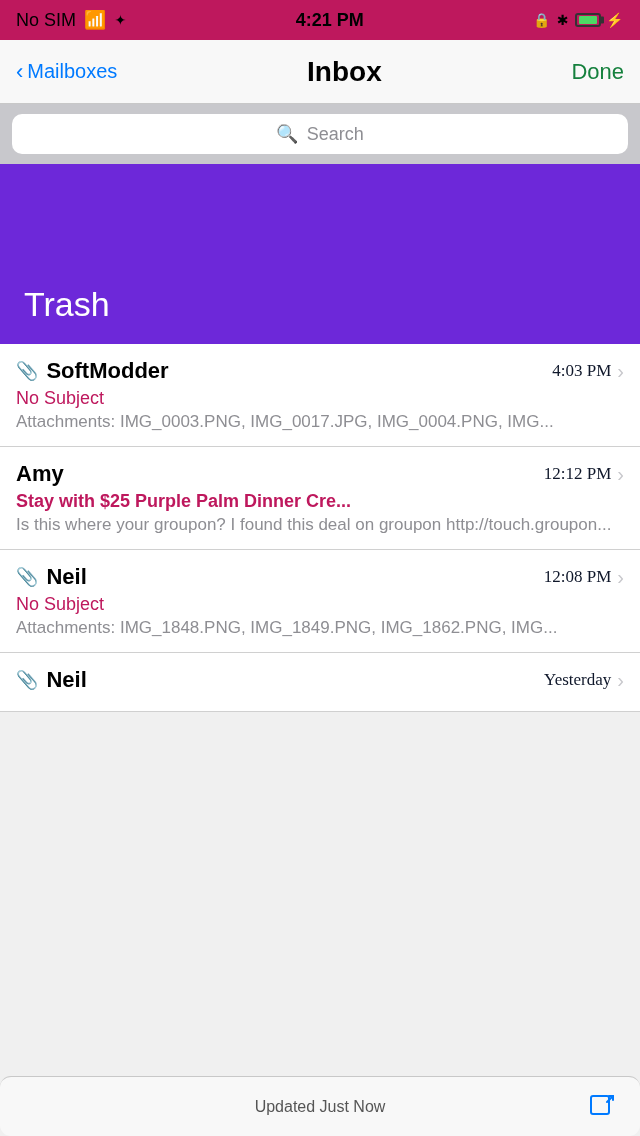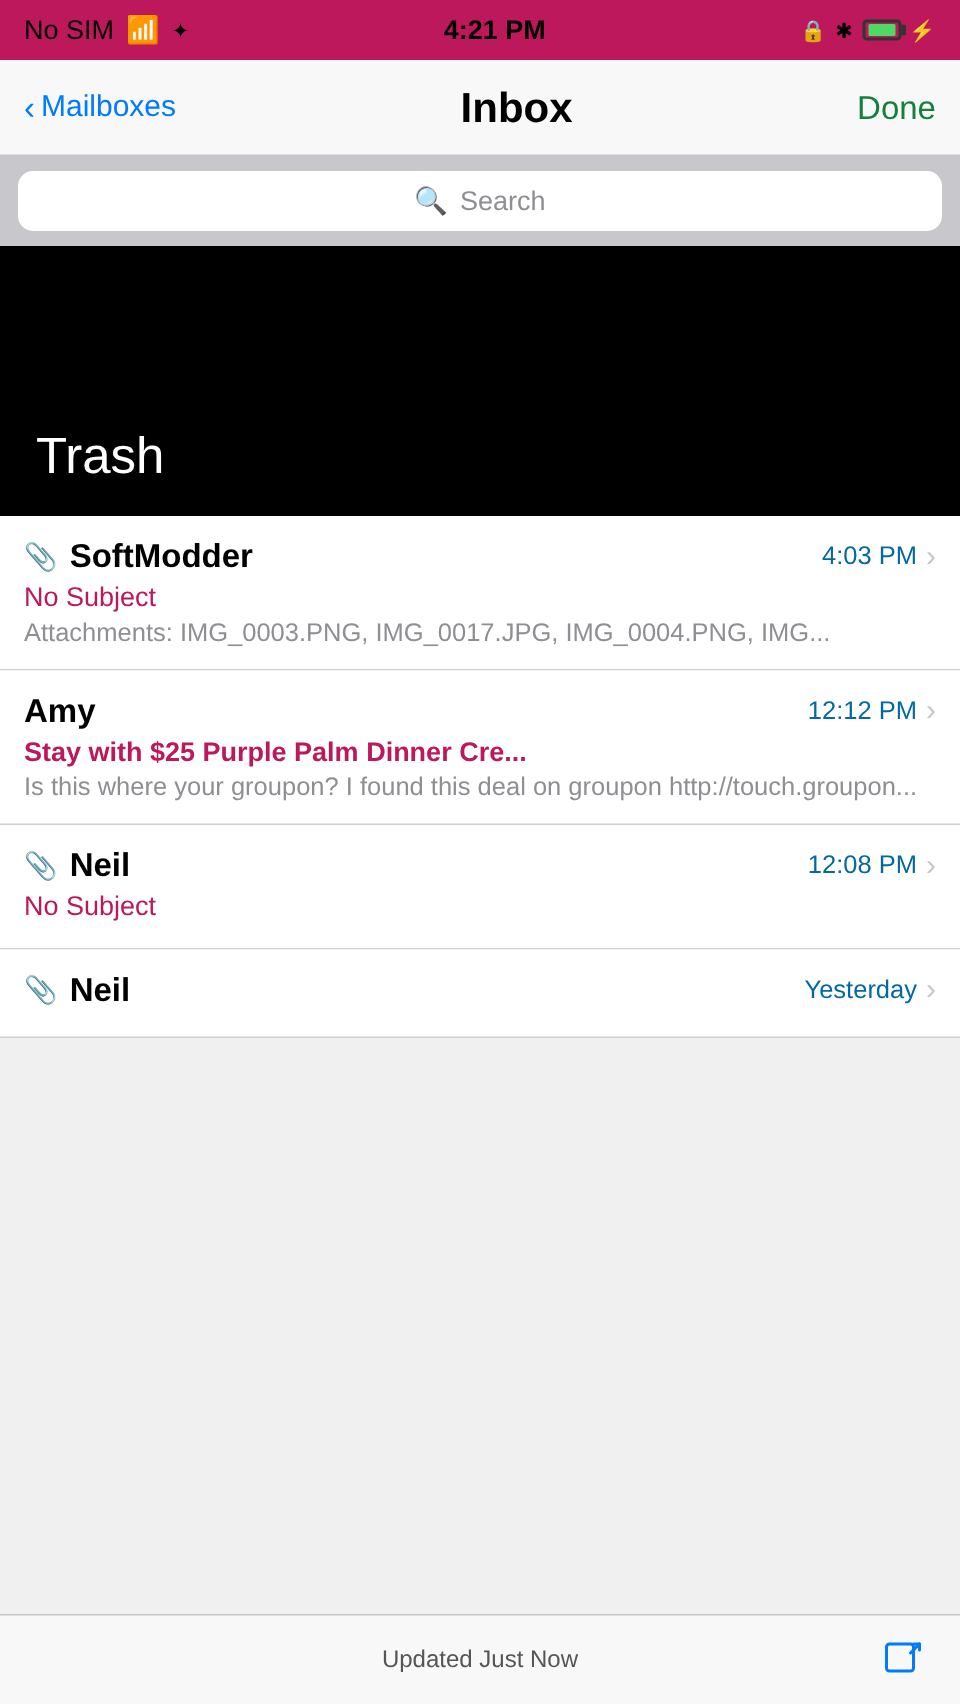--- a/index.html
+++ b/index.html
@@ -70,21 +70,21 @@
       align-items: center;
       justify-content: center;
       gap: 8px;
       color: #8e8e93;
       font-size: 18px;
     }
     .search-icon-unicode { font-size: 18px; color: #8e8e93; }
 
     
     .trash-action {
-      background: #000000;
+      background: #6d28d9;
       height: 180px;
       display: flex;
       align-items: flex-end;
       padding: 20px 24px;
     }
     .trash-label {
       color: #fff;
       font-size: 34px;
       font-weight: 400;
     }
@@ -117,21 +117,22 @@
     .email-sender {
       font-size: 22px;
       font-weight: 700;
       color: #000;
     }
     .email-time-row {
       display: flex; align-items: center; gap: 6px;
     }
     .email-time {
       font-size: 17px;
-      color: #0369a1;
+      color: #0f172a;
+      font-family: Liberation Serif, serif;
     }
     .email-chevron {
       color: #c8c8cc;
       font-size: 20px;
     }
     .email-subject {
       font-size: 18px;
       color: #be185d;
       margin-bottom: 3px;
       white-space: nowrap;
@@ -154,20 +155,21 @@
       position: fixed;
       bottom: 0;
       width: 640px;
       height: 60px;
       background: #f8f8f8;
       border-top: 1px solid #c8c8c8;
       display: flex;
       align-items: center;
       justify-content: space-between;
       padding: 0 24px;
+      border-radius: 11px;
     }
     .updated-text {
       font-size: 16px;
       color: #555;
       flex: 1;
       text-align: center;
     }
     .compose-button {
       color: #007aff;
       font-size: 26px;
@@ -254,20 +256,21 @@
       <div class="email-sender-row">
         <span class="attachment-icon">📎</span>
         <span class="email-sender">Neil</span>
       </div>
       <div class="email-time-row">
         <span class="email-time">12:08 PM</span>
         <span class="email-chevron">›</span>
       </div>
     </div>
     <div class="email-subject">No Subject</div>
+    <div class="email-preview">Attachments: IMG_1848.PNG, IMG_1849.PNG, IMG_1862.PNG, IMG...</div>
   </div>
 
   <div class="email-item">
     <div class="email-header">
       <div class="email-sender-row">
         <span class="attachment-icon">📎</span>
         <span class="email-sender">Neil</span>
       </div>
       <div class="email-time-row">
         <span class="email-time">Yesterday</span>

